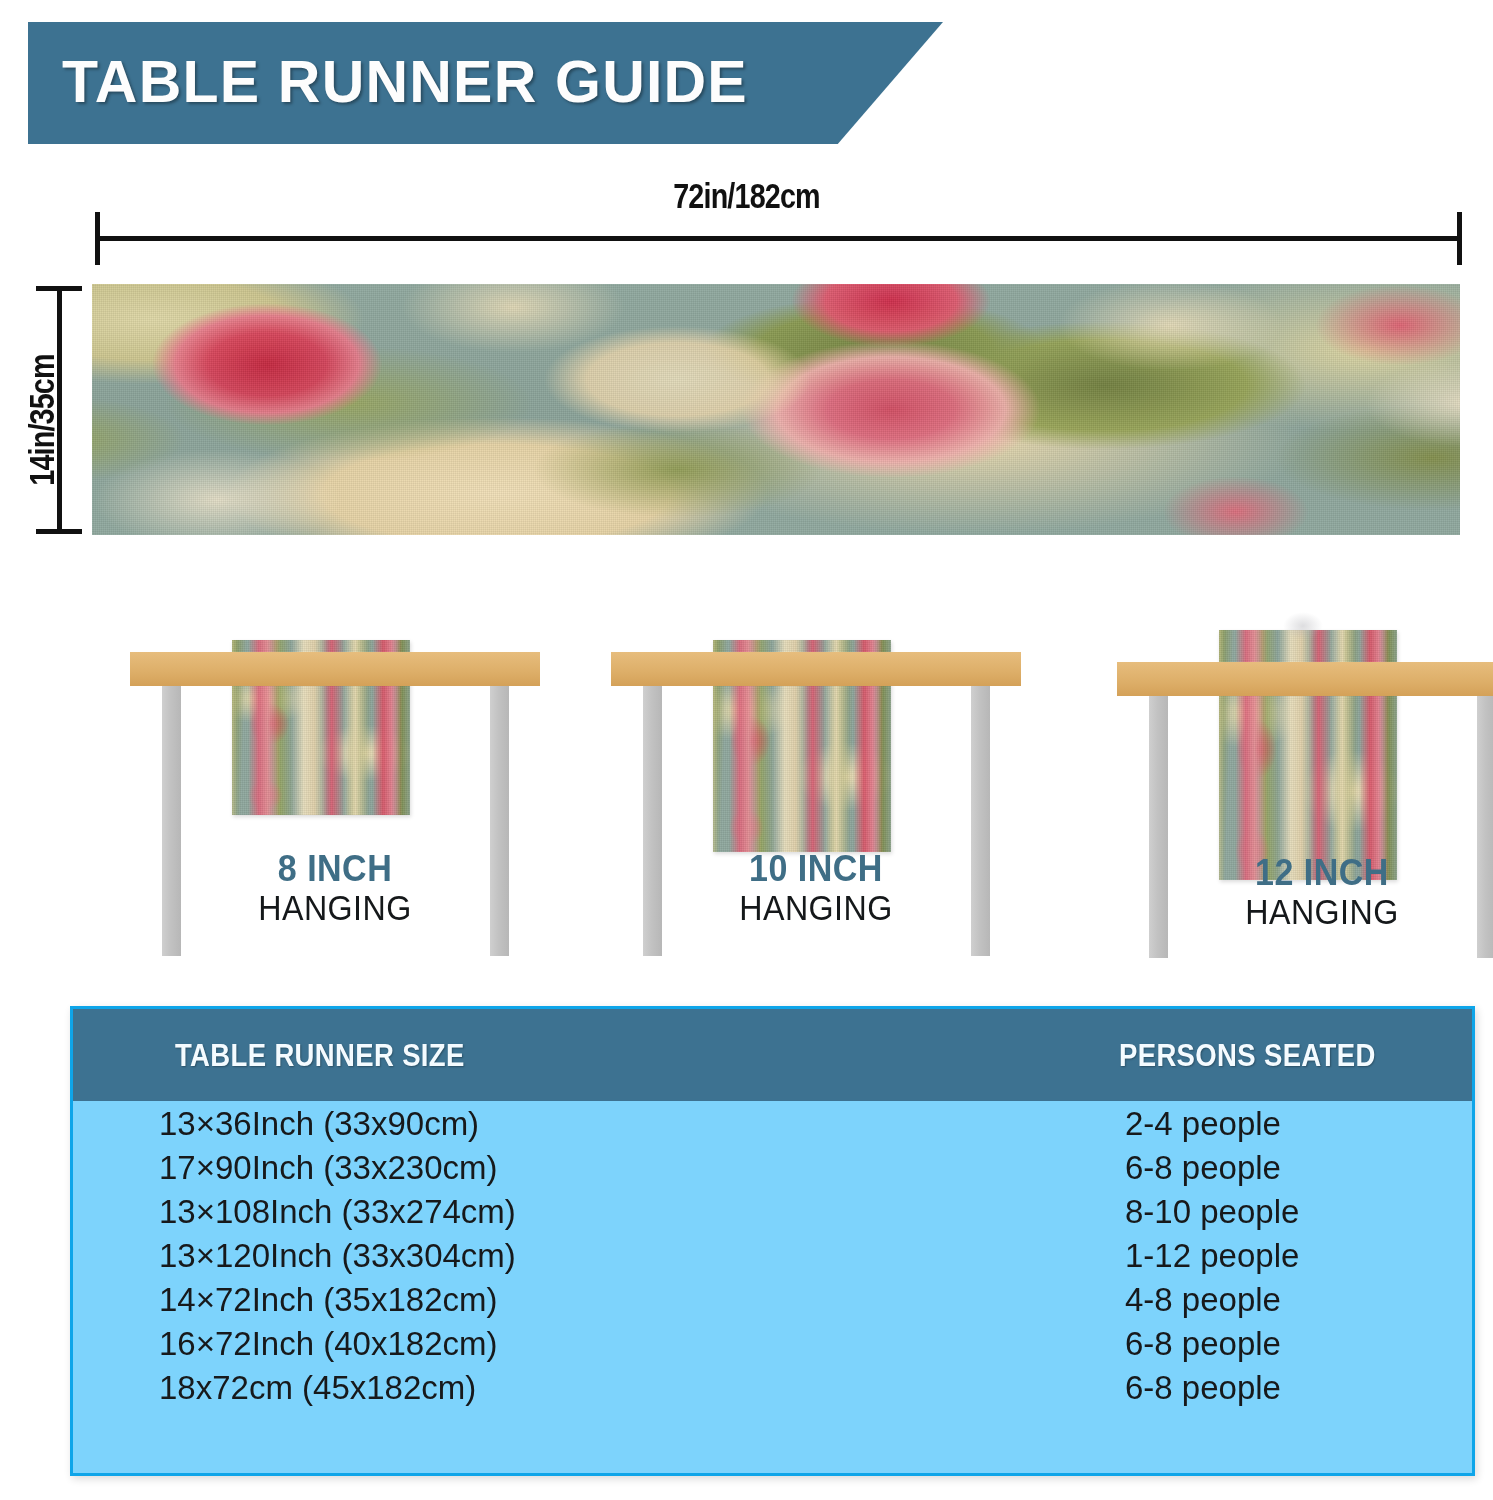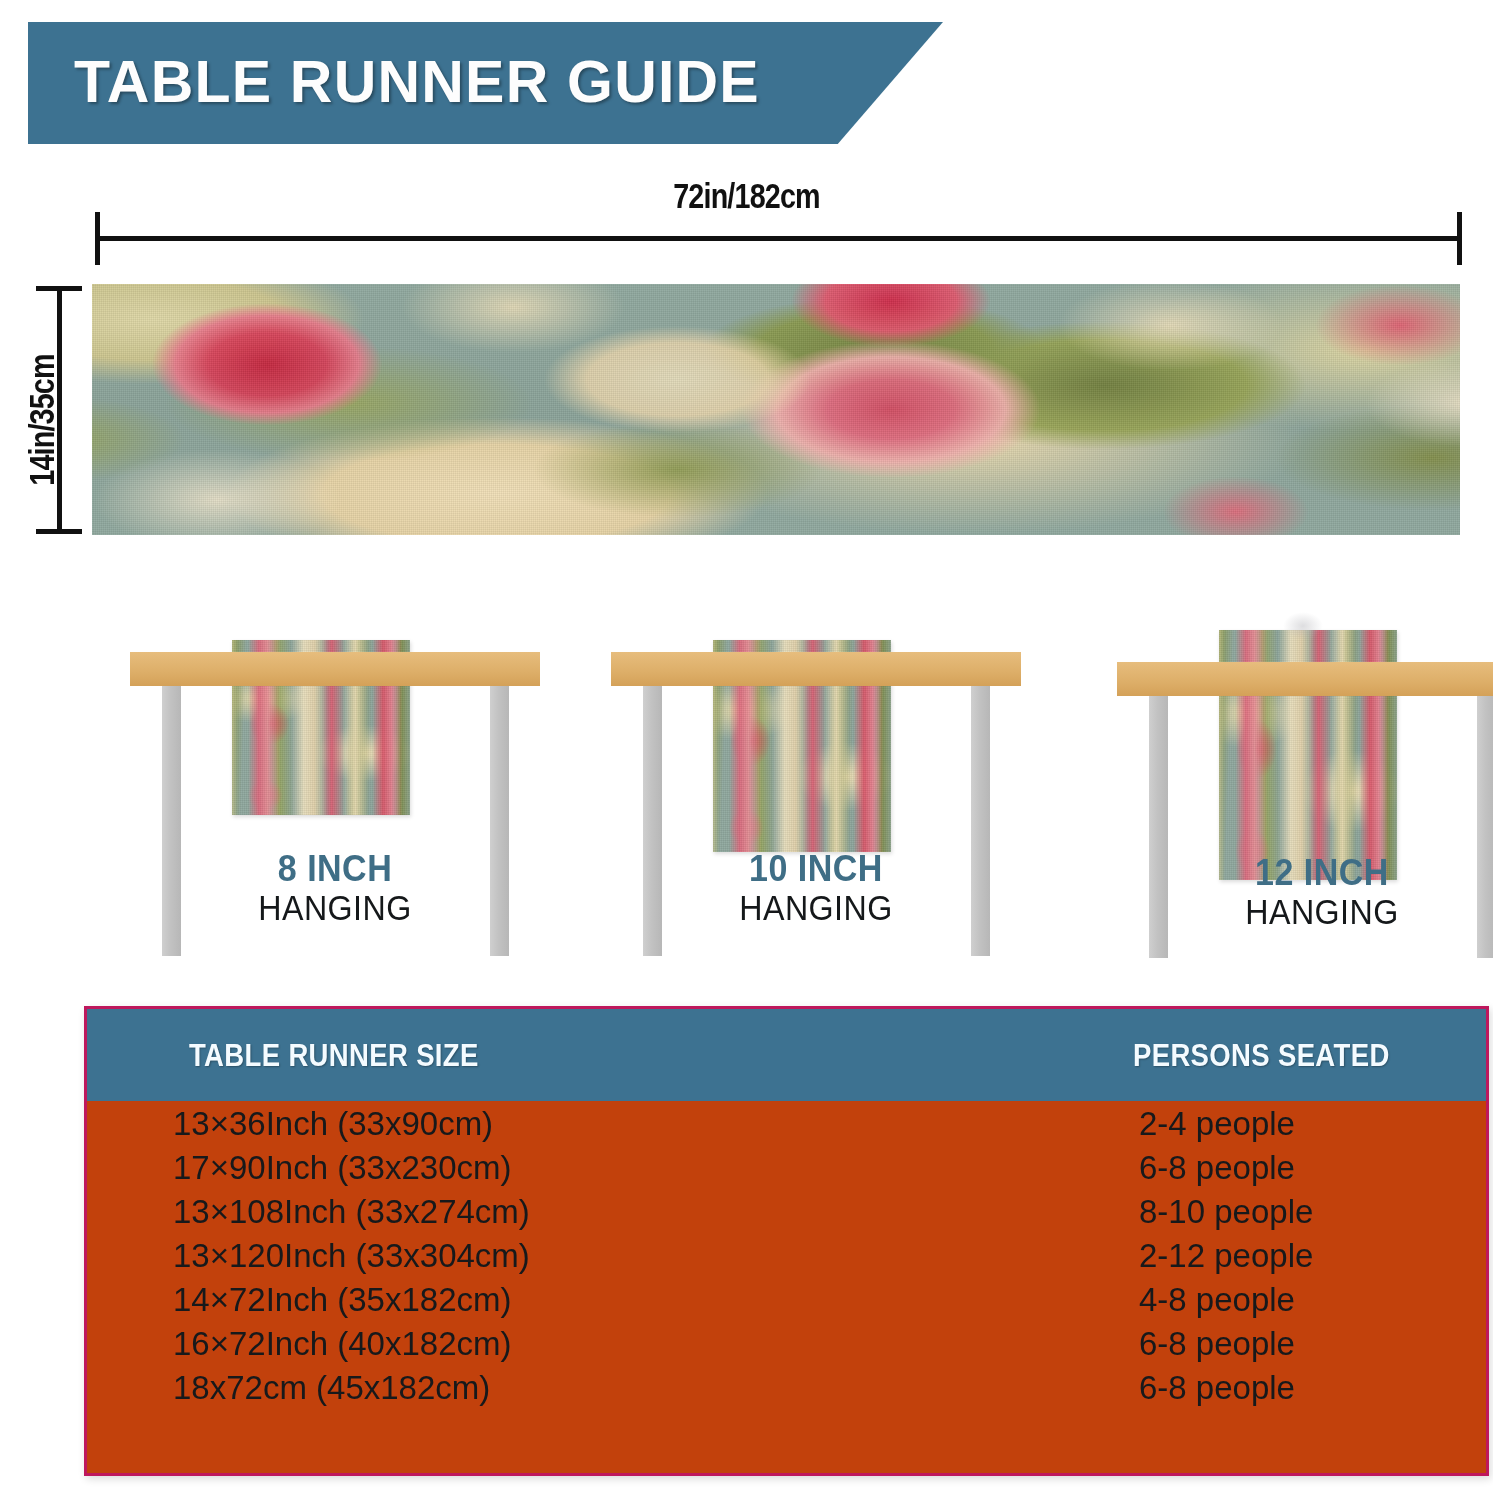--- a/index.html
+++ b/index.html
@@ -21,21 +21,20 @@
     clip-path:polygon(0 0, 100% 0, 88.5% 100%, 0 100%);
     box-shadow:0 5px 9px rgba(0,0,0,.28);
     filter:drop-shadow(0 5px 7px rgba(0,0,0,.25));
   }
   .ribbon-title{
     position:absolute;left:34px;top:50%;transform:translateY(-52%);
     color:#fdfdfd;
     font-size:59px;font-weight:bold;letter-spacing:1.2px;
     text-shadow:2px 2px 3px rgba(0,0,0,.35);
     white-space:nowrap;
-    margin-left:12px;
   }
 
   
   .dim-top-label{
     position:absolute;left:0;right:0;top:176px;
     text-align:center;
     font-size:35px;color:#111;font-weight:600;
     transform:scaleX(.82);
     letter-spacing:-1px;
   }
@@ -188,23 +187,23 @@
   .t3 .cap-inch{top:252px;}
   .t3 .cap-hang{top:292px;}
 
   .smudge{
     position:absolute;left:1283px;top:612px;width:40px;height:28px;
     background:radial-gradient(ellipse at center, rgba(180,180,185,.45) 0%, rgba(255,255,255,0) 70%);
   }
 
   
   .size-panel{
-    position:absolute;left:84px;top:1006px;width:1405px;height:470px;
-    border:3px solid #be185d;
-    background:#c2410c;
+    position:absolute;left:70px;top:1006px;width:1405px;height:470px;
+    border:3px solid #0ea5e9;
+    background:#7dd3fc;
     box-shadow:2px 3px 8px rgba(0,0,0,.14);
     box-sizing:border-box;
   }
   .size-head{
     position:absolute;left:0;top:0;width:100%;height:92px;
     background:#3d7291;
     display:flex;align-items:center;
   }
   .size-head .h-left{
     position:absolute;left:102px;color:#f4fbff;font-weight:bold;font-size:32px;
@@ -327,21 +326,21 @@
       <div class="size-row">
         <span class="cell-size">17×90Inch  (33x230cm)</span>
         <span class="cell-people">6-8 people</span>
       </div>
       <div class="size-row">
         <span class="cell-size">13×108Inch  (33x274cm)</span>
         <span class="cell-people">8-10 people</span>
       </div>
       <div class="size-row">
         <span class="cell-size">13×120Inch  (33x304cm)</span>
-        <span class="cell-people">2-12 people</span>
+        <span class="cell-people">1-12 people</span>
       </div>
       <div class="size-row">
         <span class="cell-size">14×72Inch (35x182cm)</span>
         <span class="cell-people">4-8 people</span>
       </div>
       <div class="size-row">
         <span class="cell-size">16×72Inch (40x182cm)</span>
         <span class="cell-people">6-8 people</span>
       </div>
       <div class="size-row">

